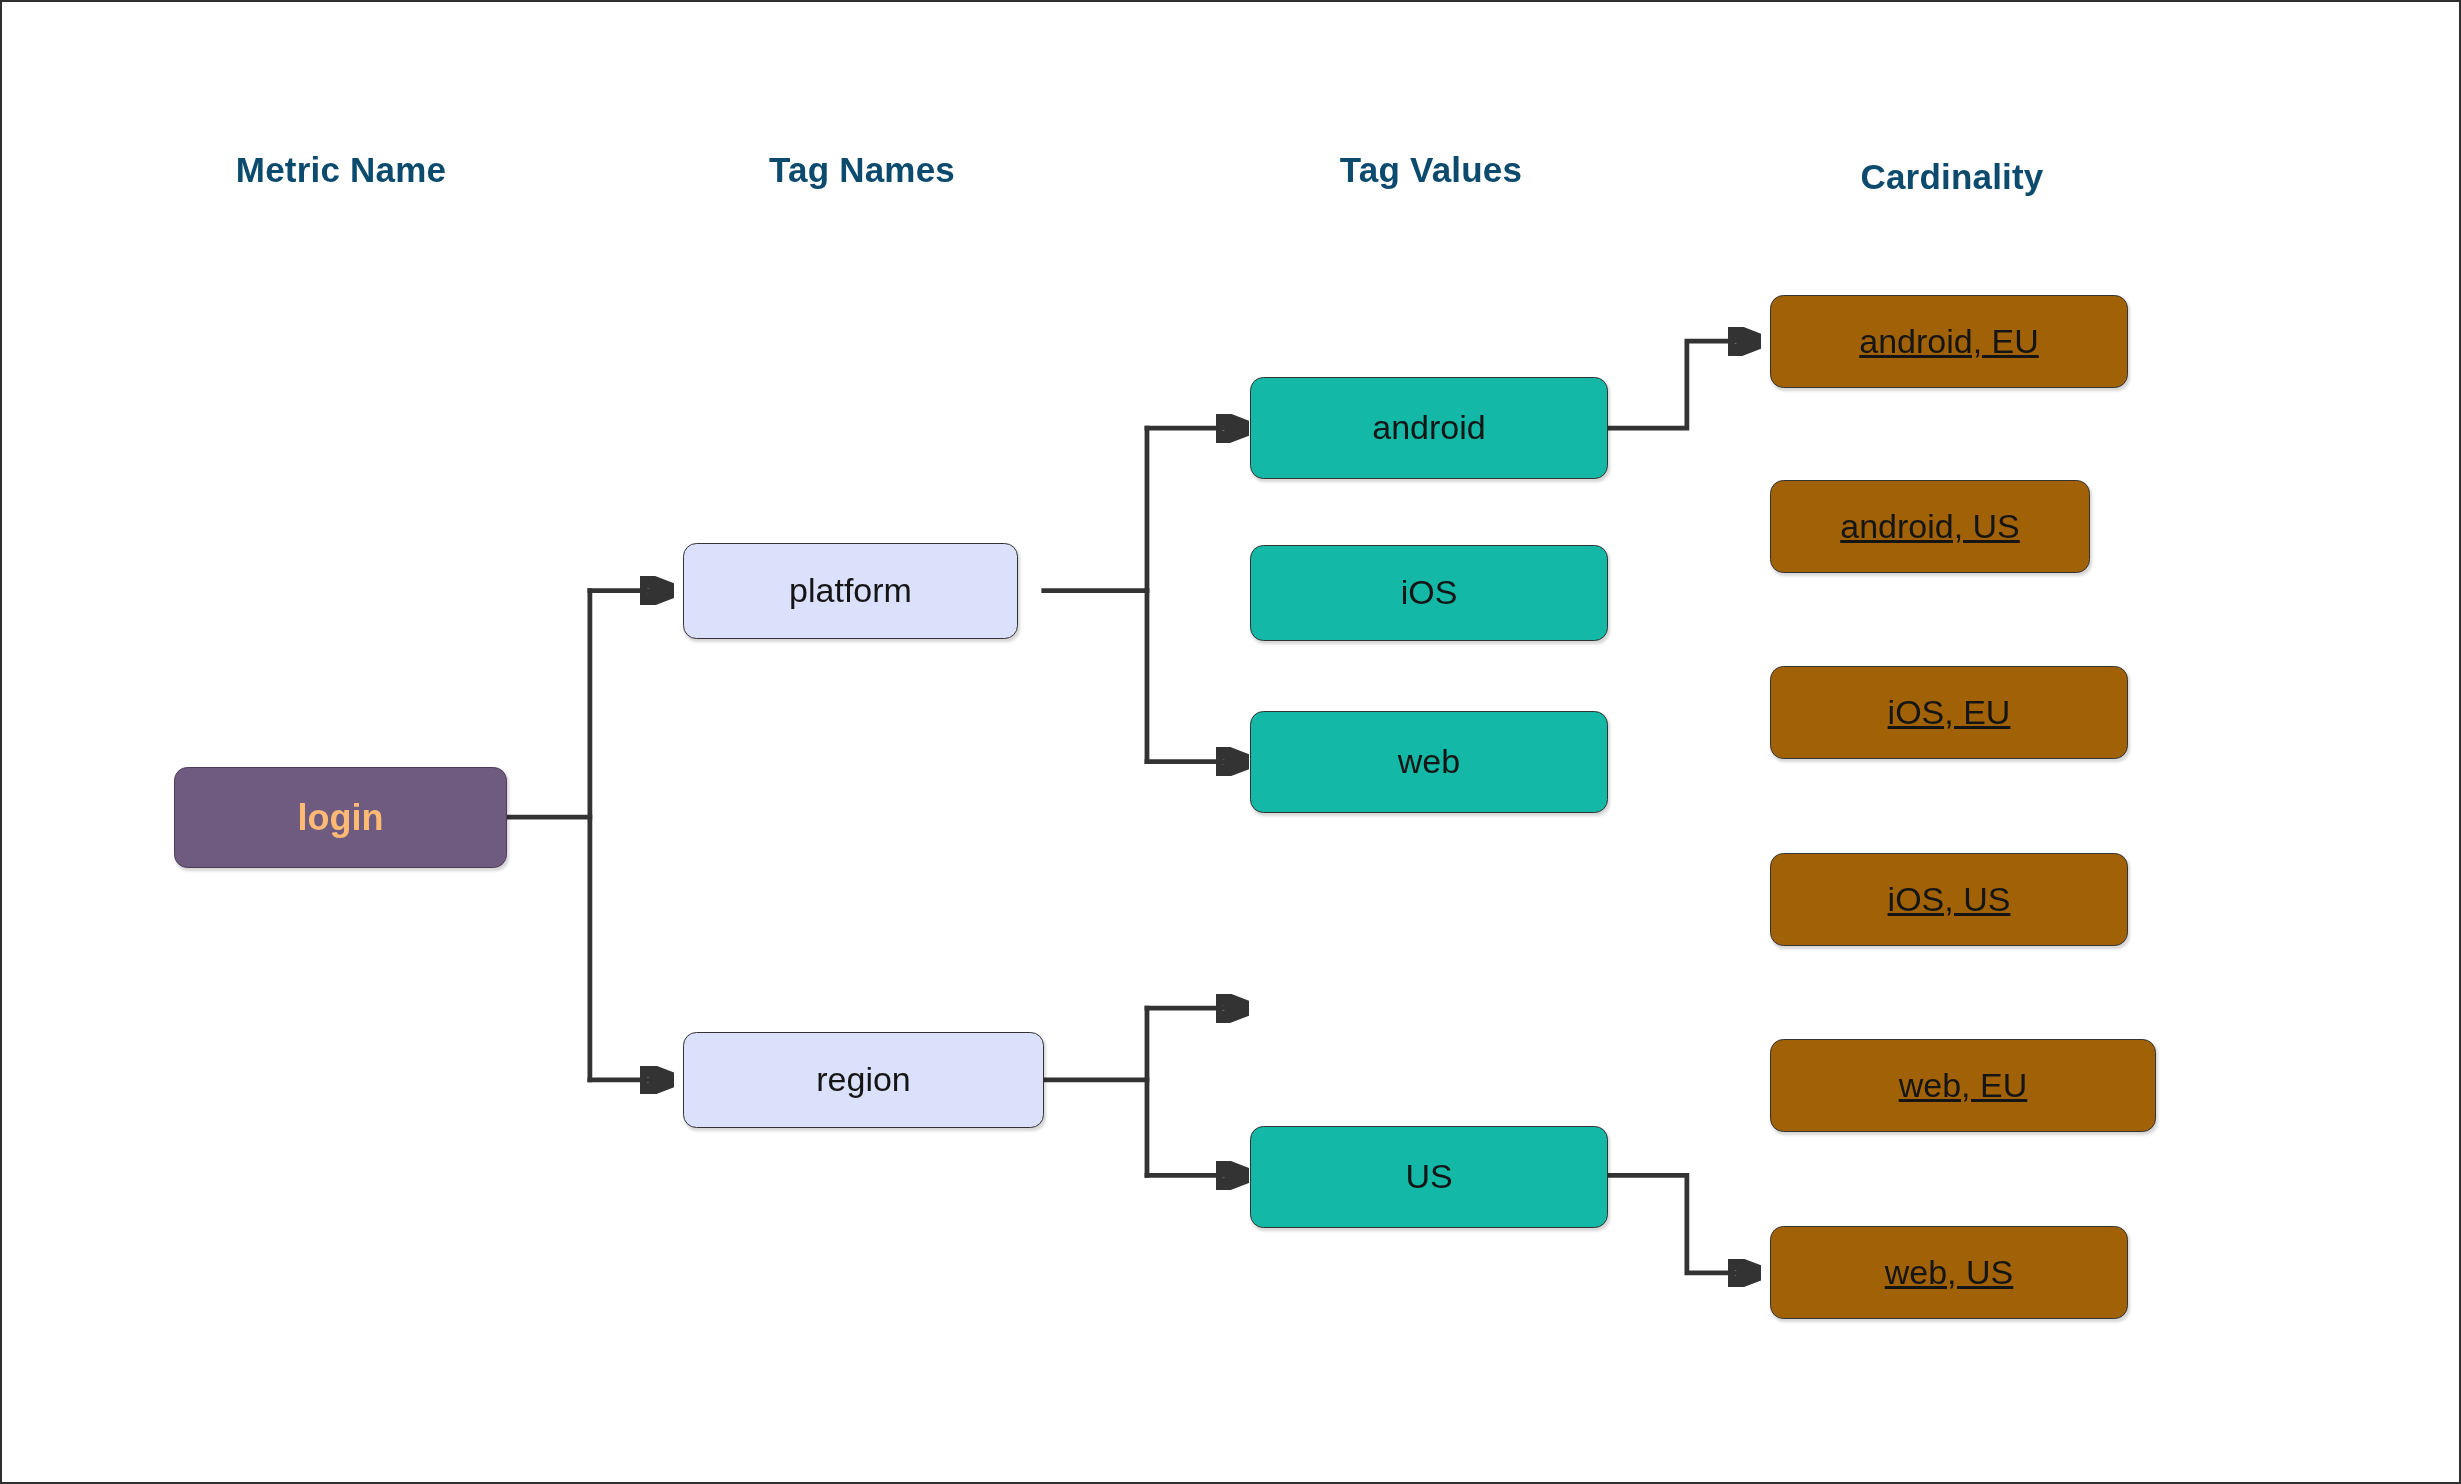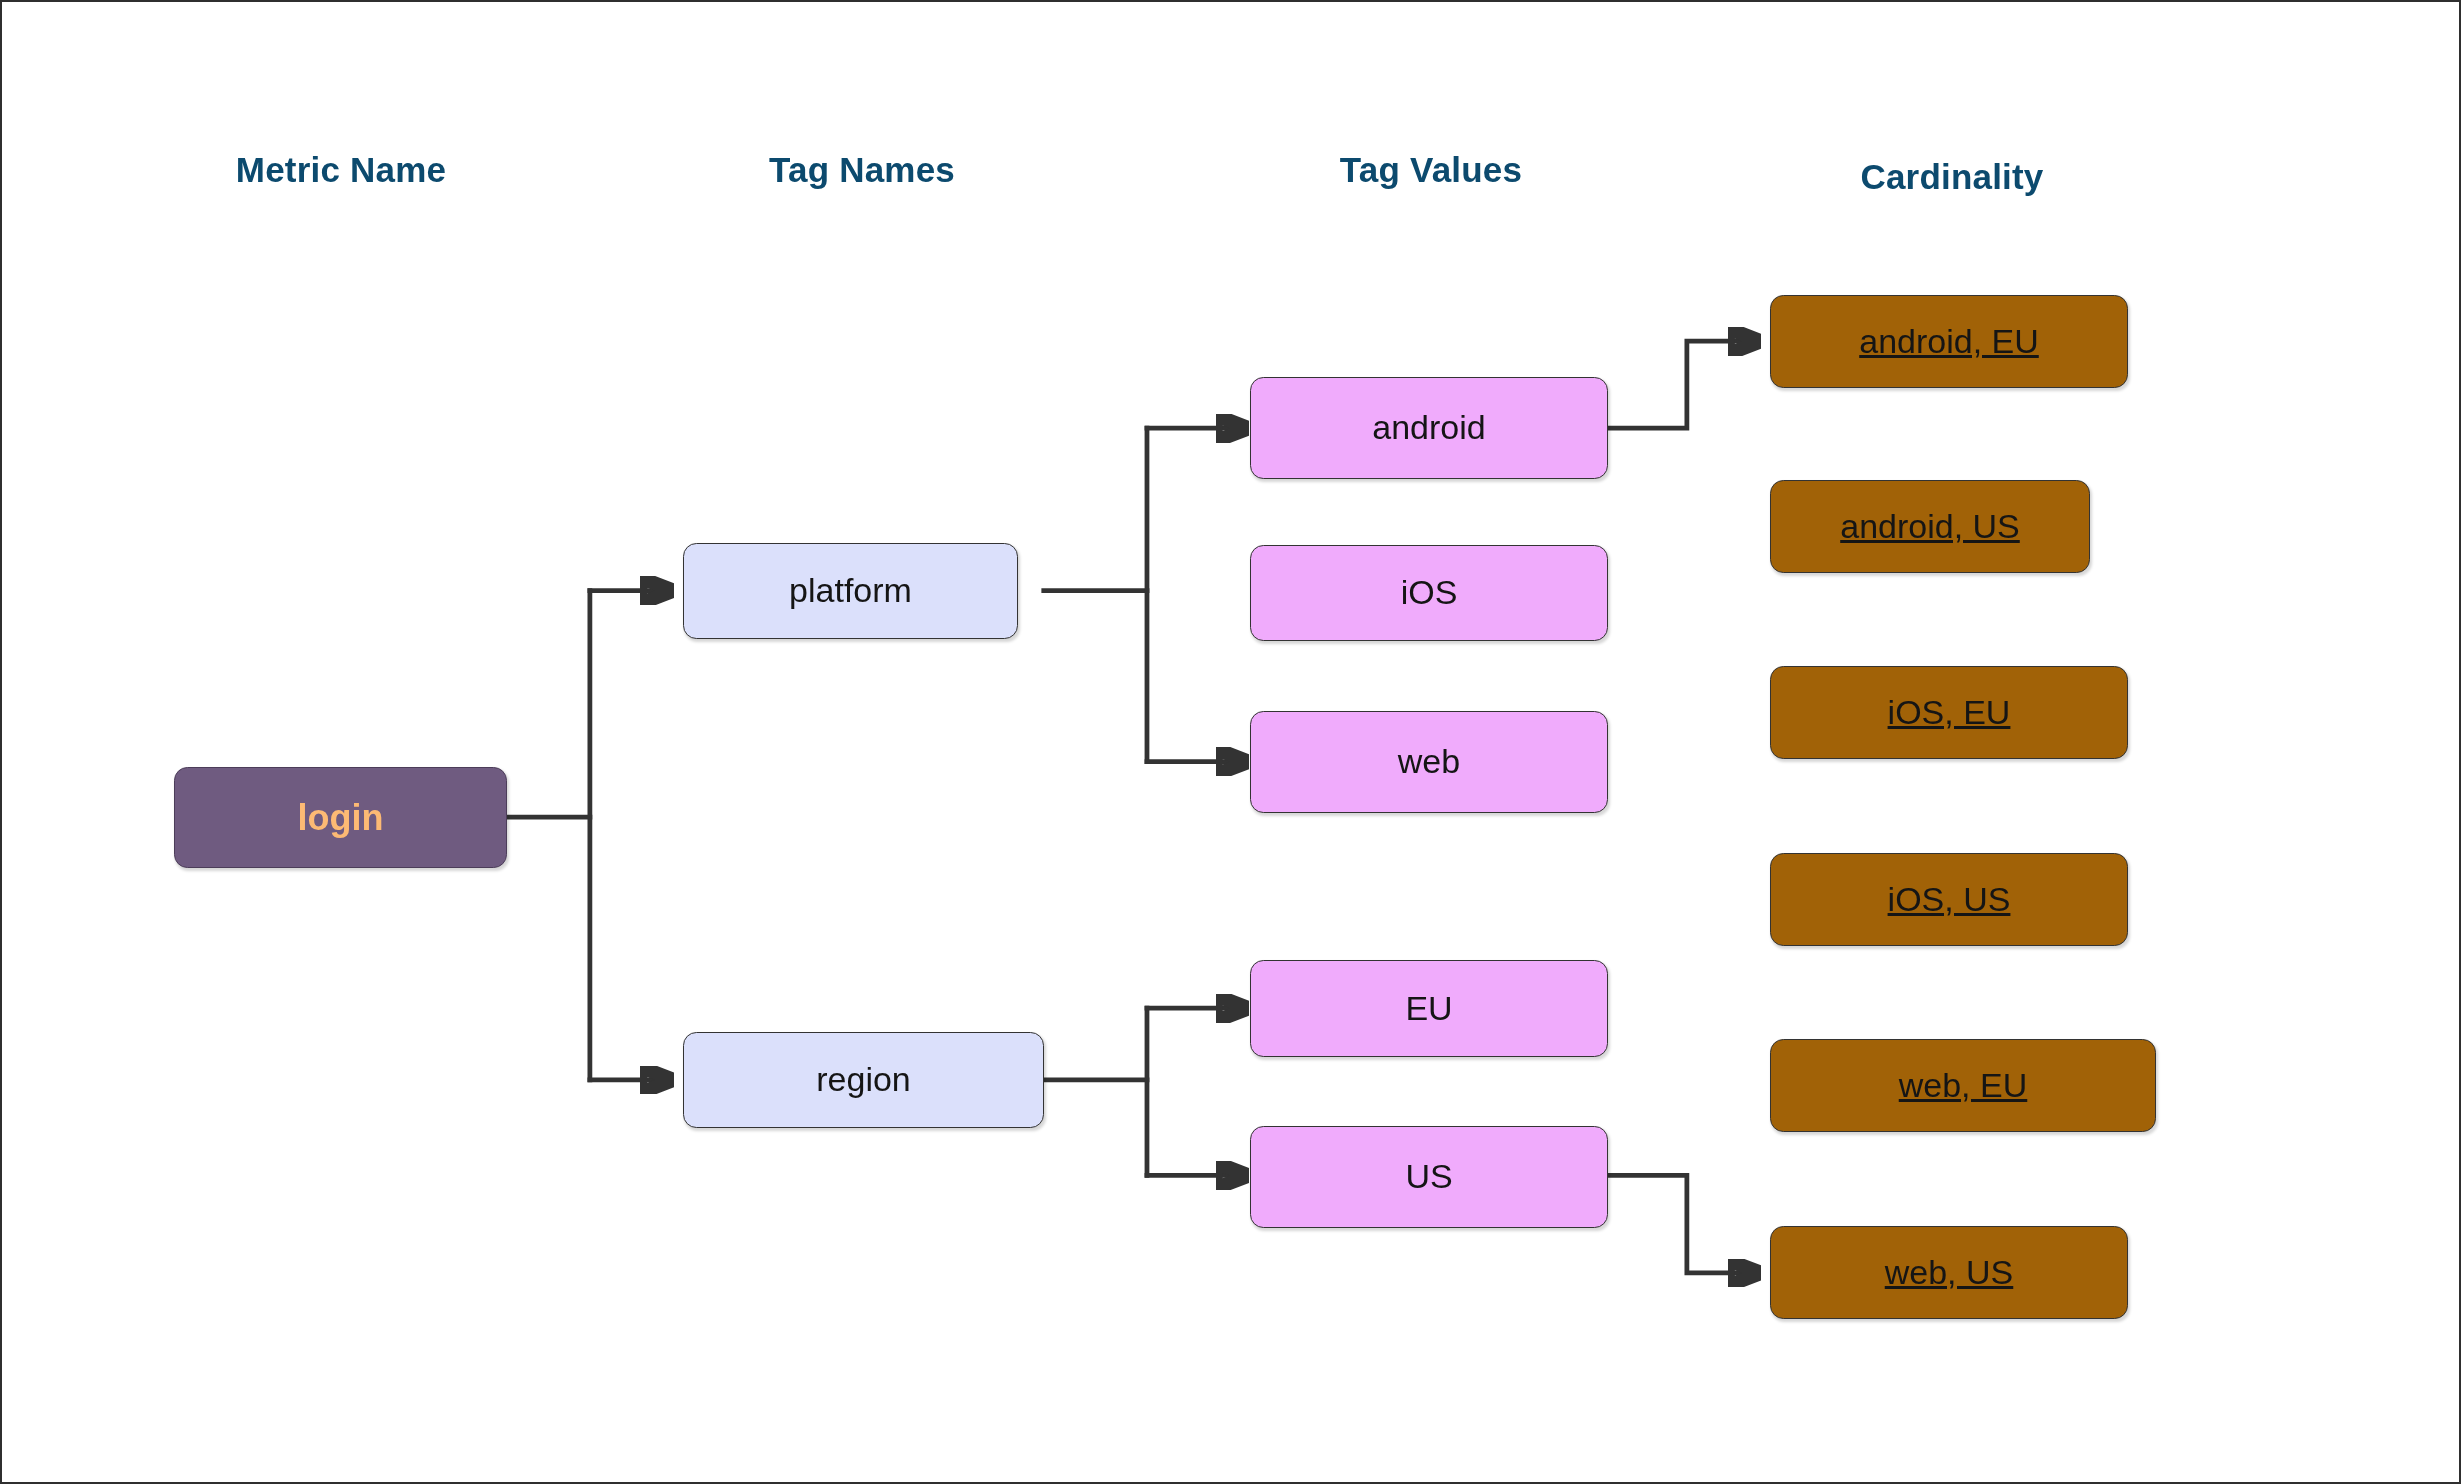--- a/index.html
+++ b/index.html
@@ -67,21 +67,21 @@
     box-shadow: 1.9px 2.9px 2.9px rgba(0,0,0,0.16);
   }
   .node.root {
     background: #6f5b80;
     border-color: #4c3d59;
     color: #fdba74;
     font-weight: bold;
     font-size: 36px;
   }
   .node.tagname { background: #dbe0fb; }
-  .node.tagvalue { background: #f0abfc; }
+  .node.tagvalue { background: #14b8a6; }
   .node.cardinality { background: #a16207; text-decoration: underline; }
 </style>
 </head>
 <body>
 
 <div id="canvas">
 
   <div class="col-header h-metric">Metric Name</div>
   <div class="col-header h-tagnames">Tag Names</div>
   <div class="col-header h-tagvals">Tag Values</div>
@@ -136,23 +136,20 @@
 
   <div class="node tagvalue" style="left:1248px; top:375px; width:358px; height:102px;">
     <span>android</span>
   </div>
   <div class="node tagvalue" style="left:1248px; top:543px; width:358px; height:96px;">
     <span>iOS</span>
   </div>
   <div class="node tagvalue" style="left:1248px; top:709px; width:358px; height:102px;">
     <span>web</span>
   </div>
-  <div class="node tagvalue" style="left:1248px; top:958px; width:358px; height:97px;">
-    <span>EU</span>
-  </div>
   <div class="node tagvalue" style="left:1248px; top:1124px; width:358px; height:102px;">
     <span>US</span>
   </div>
 
   <div class="node cardinality" style="left:1768px; top:293px; width:358px; height:93px;">
     <span>android, EU</span>
   </div>
   <div class="node cardinality" style="left:1768px; top:478px; width:320px; height:93px;">
     <span>android, US</span>
   </div>

